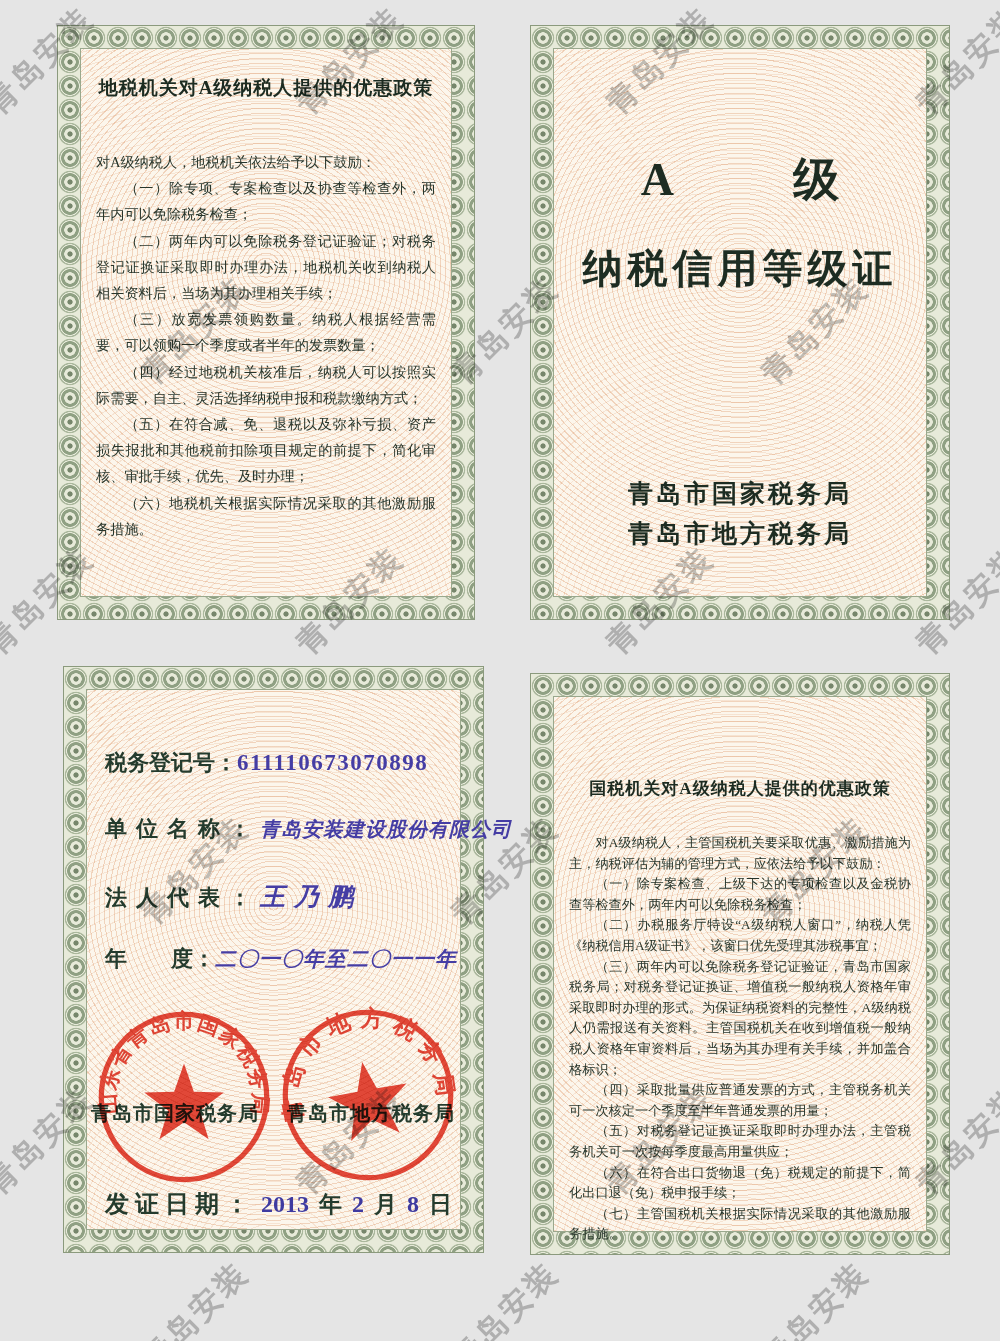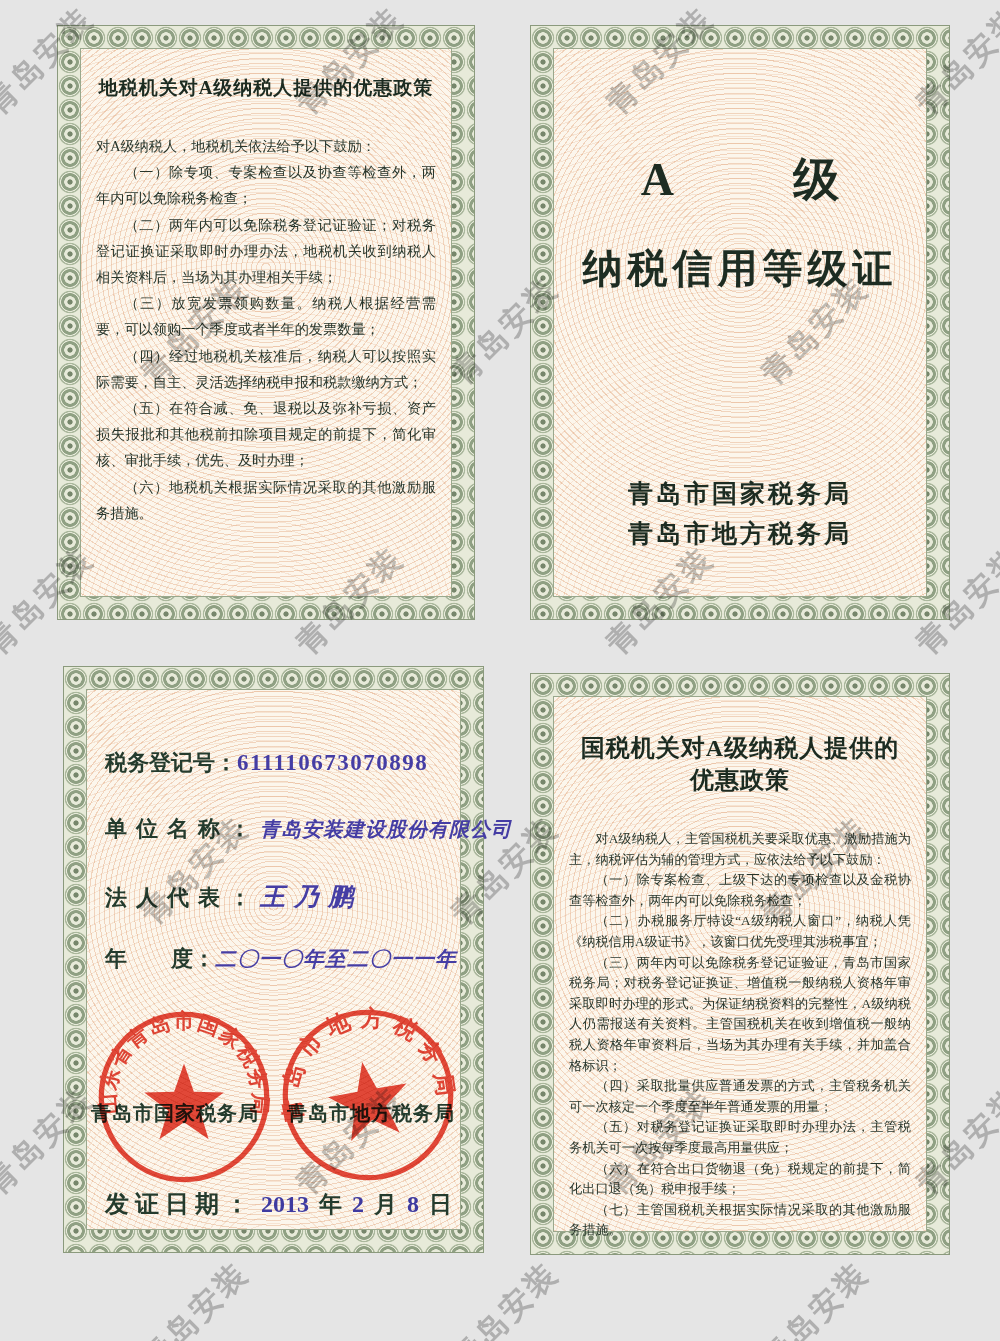--- a/index.html
+++ b/index.html
@@ -30,23 +30,23 @@
   #p2{left:530px;top:25px;width:418px;height:593px;}
   #p3{left:63px;top:666px;width:419px;height:585px;}
   #p4{left:530px;top:673px;width:418px;height:580px;}
 
   
   .policy-inner{padding:0 15px;box-sizing:border-box;}
   .policy-title{
     text-align:center;font-weight:bold;color:#1c2b21;letter-spacing:1px;
   }
   #p1 .policy-title{font-size:19px;margin:26px 0 0 0;}
-  #p4 .policy-title{font-size:24px;margin:35px 0 0 0;}
+  #p4 .policy-title{font-size:17px;margin:80px 0 0 0;}
   .policy-body{color:#27352b;text-align:justify;}
-  #p1 .policy-body{margin-top:32px;font-size:14.2px;line-height:26.2px;}
+  #p1 .policy-body{margin-top:48px;font-size:14.2px;line-height:26.2px;}
   #p4 .policy-body{margin-top:33px;font-size:13.2px;line-height:20.6px;}
   .policy-body p{margin:0;}
   .policy-body p.indent{text-indent:2em;}
 
   
   .cover-grade{
     position:absolute;left:0;right:0;top:100px;text-align:center;
     font-size:46px;font-weight:bold;color:#1d2c22;letter-spacing:38px;text-indent:38px;
   }
   .cover-title{

